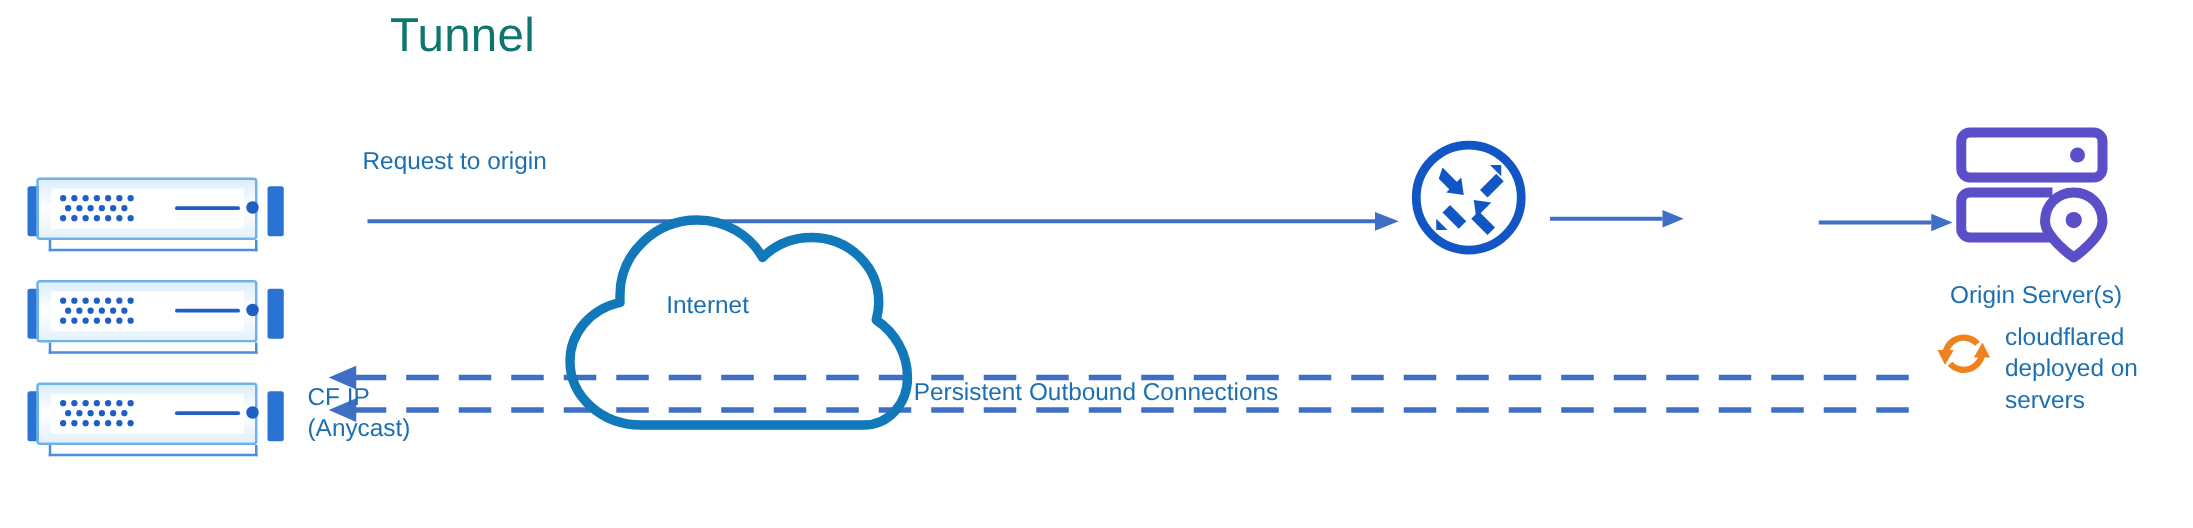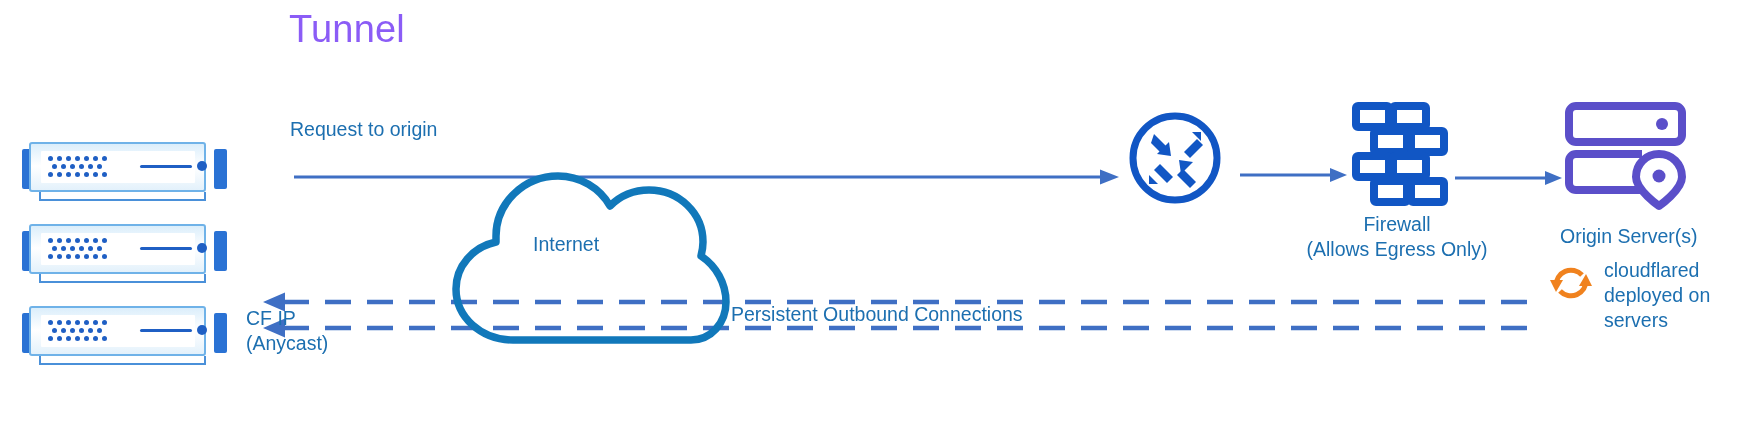--- a/index.html
+++ b/index.html
@@ -12,24 +12,24 @@
     width: 1754px;
     height: 422px;
     background: #ffffff;
     overflow: hidden;
     font-family: "Liberation Sans", sans-serif;
   }
   .abs { position: absolute; }
 
   
   #title {
-    left: 289px;
+    left: 312px;
     top: 8px;
     font-size: 38px;
-    color: #8b5cf6;
+    color: #0f766e;
     letter-spacing: 0.2px;
     white-space: nowrap;
   }
 
   
   #cf-logo { left: 30px; top: 72px; width: 215px; height: 70px; }
   #cf-wordmark {
     position: absolute;
     left: 0; top: 42px;
     width: 215px;
@@ -287,42 +287,20 @@
 
         <path d="M33 54 L46 67 L40 73 L27 60 Z"></path>
         <polygon points="22,65 22,74 31,74"></polygon>
 
         <path d="M56 59 L69 72 L63 78 L50 65 Z"></path>
         <polygon points="54,64 52,50 66,52"></polygon>
       </g>
     </svg>
   </div>
 
-  <div class="abs" style="left:1348px; top:100px;">
-    <svg width="98" height="106" viewBox="0 0 98 106">
-      <g fill="none" stroke="#1156c4" stroke-width="8" stroke-linejoin="round">
-
-        <rect x="8" y="6" width="33" height="21" rx="2"></rect>
-        <rect x="45" y="6" width="33" height="21" rx="2"></rect>
-
-        <rect x="26" y="31" width="33" height="21" rx="2"></rect>
-        <rect x="63" y="31" width="33" height="21" rx="2"></rect>
-
-        <rect x="8" y="56" width="33" height="21" rx="2"></rect>
-        <rect x="45" y="56" width="33" height="21" rx="2"></rect>
-
-        <rect x="26" y="81" width="33" height="21" rx="2"></rect>
-        <rect x="63" y="81" width="33" height="21" rx="2"></rect>
-      </g>
-    </svg>
-    <div class="lbl ctr" style="width:200px; margin-left:-51px; margin-top:6px;">
-      <div>Firewall</div>
-      <div>(Allows Egress Only)</div>
-    </div>
-  </div>
 
   <div class="abs" style="left:1563px; top:100px;">
     <svg width="130" height="104" viewBox="0 0 130 104">
       <g stroke="#5b4fc9" fill="none" stroke-width="8" stroke-linejoin="round">
         <rect x="6" y="6" width="113" height="36" rx="7"></rect>
         <path d="M79 54 L13 54 C9 54 6 57 6 61 L6 83 C6 87 9 90 13 90 L79 90"></path>
       </g>
       <circle cx="99" cy="24" r="6" fill="#5b4fc9"></circle>
 
       <path d="M96 54 C83 54 73 64 73 77 C73 90 96 106 96 106

